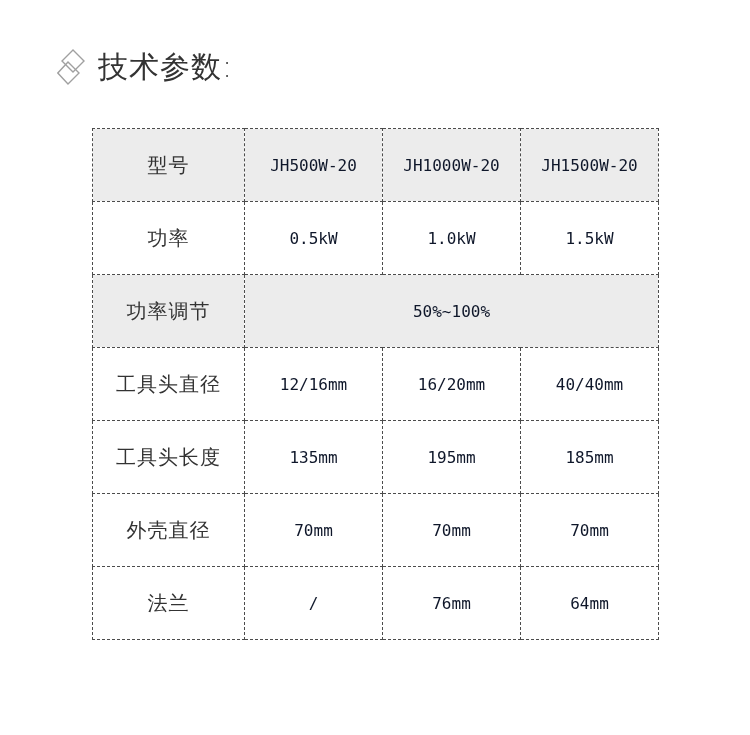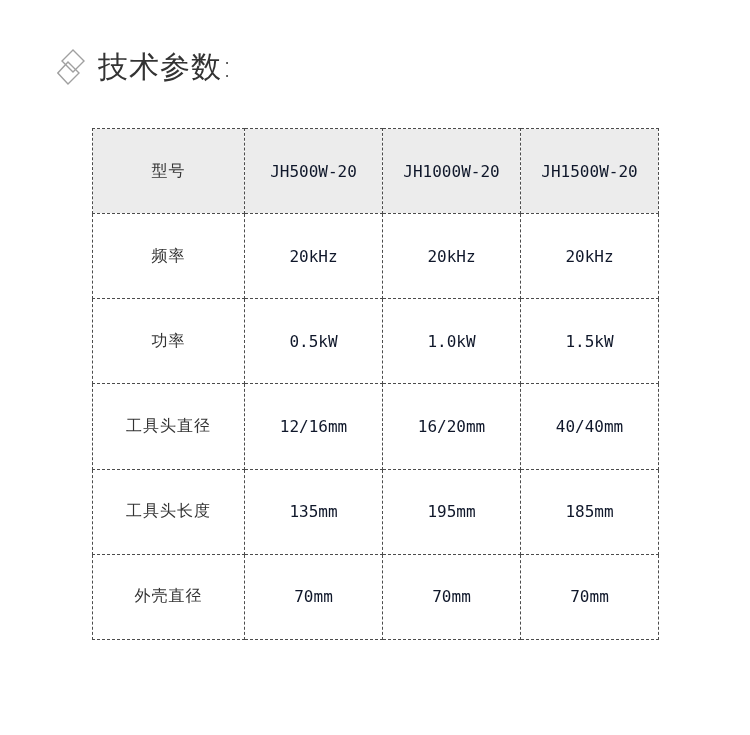--- a/index.html
+++ b/index.html
@@ -56,21 +56,21 @@
     vertical-align:middle;
     padding:0 4px;
     height:39px;
     overflow:hidden;
     white-space:nowrap;
   }
   .spec-table tr.shaded td{
     background:#ececec;
   }
   .label-cell{
-    font-size:16px;
+    font-size:20px;
     letter-spacing:1px;
     color:#333333;
   }
   .value-cell{
     font-family:"DejaVu Sans Mono","Liberation Mono","DejaVu Sans",monospace;
     font-size:16px;
     color:#0f172a;
     letter-spacing:0;
   }
 </style>
@@ -96,35 +96,33 @@
     </colgroup>
     <tbody>
 
       <tr class="shaded">
         <td class="label-cell">型号</td>
         <td class="value-cell">JH500W-20</td>
         <td class="value-cell">JH1000W-20</td>
         <td class="value-cell">JH1500W-20</td>
       </tr>
 
-      <tr>
-        <td class="label-cell">频率</td>
-        <td class="value-cell">20kHz</td>
-        <td class="value-cell">20kHz</td>
-        <td class="value-cell">20kHz</td>
-      </tr>
 
       <tr>
         <td class="label-cell">功率</td>
         <td class="value-cell">0.5kW</td>
         <td class="value-cell">1.0kW</td>
         <td class="value-cell">1.5kW</td>
       </tr>
 
 
+      <tr class="shaded">
+        <td class="label-cell">功率调节</td>
+        <td class="value-cell" colspan="3">50%~100%</td>
+      </tr>
 
       <tr>
         <td class="label-cell">工具头直径</td>
         <td class="value-cell">12/16mm</td>
         <td class="value-cell">16/20mm</td>
         <td class="value-cell">40/40mm</td>
       </tr>
 
 
       <tr>
@@ -134,20 +132,26 @@
         <td class="value-cell">185mm</td>
       </tr>
 
       <tr>
         <td class="label-cell">外壳直径</td>
         <td class="value-cell">70mm</td>
         <td class="value-cell">70mm</td>
         <td class="value-cell">70mm</td>
       </tr>
 
+      <tr>
+        <td class="label-cell">法兰</td>
+        <td class="value-cell">/</td>
+        <td class="value-cell">76mm</td>
+        <td class="value-cell">64mm</td>
+      </tr>
 
 
 
 
     </tbody>
   </table>
 
 </div>
 
 </body></html>

